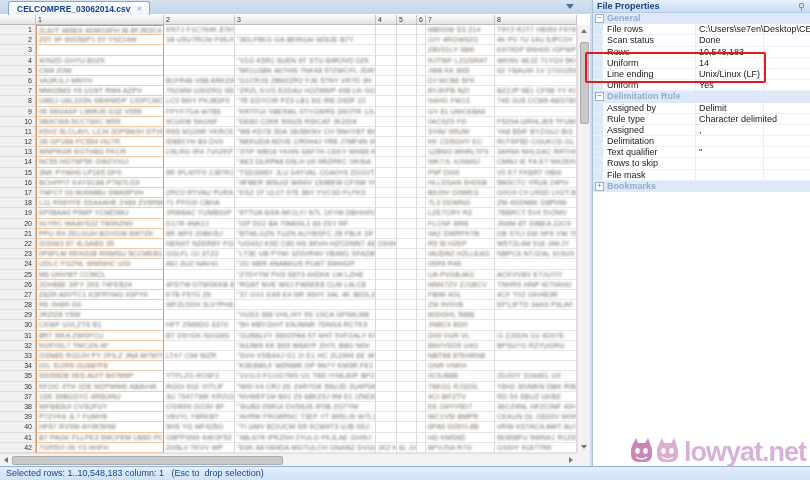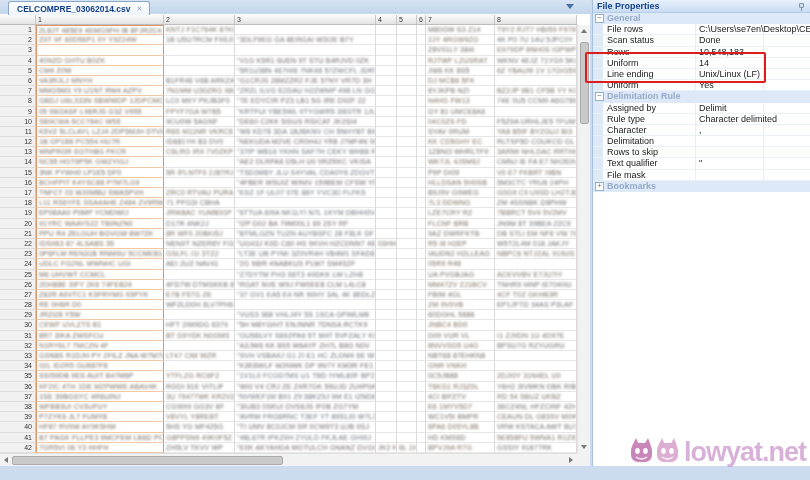--- a/index.html
+++ b/index.html
@@ -648,52 +648,55 @@
           <div class="p-label">Assigned by</div>
           <div class="p-val">Delimit</div>
         </div>
         <div class="p-row">
           <div class="p-gutter"></div>
           <div class="p-label">Rule type</div>
           <div class="p-val">Character delimited</div>
         </div>
         <div class="p-row">
           <div class="p-gutter"></div>
-          <div class="p-label">Character</div>
+          <div class="p-label">Assigned</div>
           <div class="p-val">,</div>
         </div>
         <div class="p-row">
           <div class="p-gutter"></div>
           <div class="p-label">Delimitation</div>
           <div class="p-val"></div>
         </div>
         <div class="p-row">
           <div class="p-gutter"></div>
+          <div class="p-label">Text qualifier</div>
+          <div class="p-val">"</div>
+        </div>
+        <div class="p-row">
+          <div class="p-gutter"></div>
           <div class="p-label">Rows to skip</div>
           <div class="p-val"></div>
-        </div>
-        <div class="p-row">
-          <div class="p-gutter"></div>
-          <div class="p-label">Text qualifier</div>
-          <div class="p-val">"</div>
         </div>
         <div class="p-row">
           <div class="p-gutter"></div>
           <div class="p-label">File mask</div>
           <div class="p-val"></div>
         </div>
         <div class="p-sec">
           <div class="p-exp">+</div>
           <div class="p-sec-label">Bookmarks</div>
         </div>
       </div>
   </div>
 
   <div id="annotation-box"></div>
 
+  <div id="statusbar">
+    <div id="status-text">Selected rows: 1..10,548,183 column: 1   (Esc to  drop selection)</div>
+  </div>
 
   <div id="watermark">
     <svg width="50" height="30" viewBox="0 0 50 30">
       <polygon points="2,9 6,1 9,8" fill="#bc6aa8"></polygon>
       <polygon points="14,8 18,1 21,9" fill="#bc6aa8"></polygon>
       <rect x="1" y="6" width="21" height="19" rx="7" fill="#bc6aa8"></rect>
       <ellipse cx="7.5" cy="14" rx="2.3" ry="3" fill="#fff"></ellipse>
       <ellipse cx="15.5" cy="14" rx="2.3" ry="3" fill="#fff"></ellipse>
       <path d="M6 20 Q11.5 24 17 20" stroke="#fff" stroke-width="1.4" fill="none"></path>
       <polygon points="28,9 32,1 35,8" fill="#d49ac8"></polygon>

